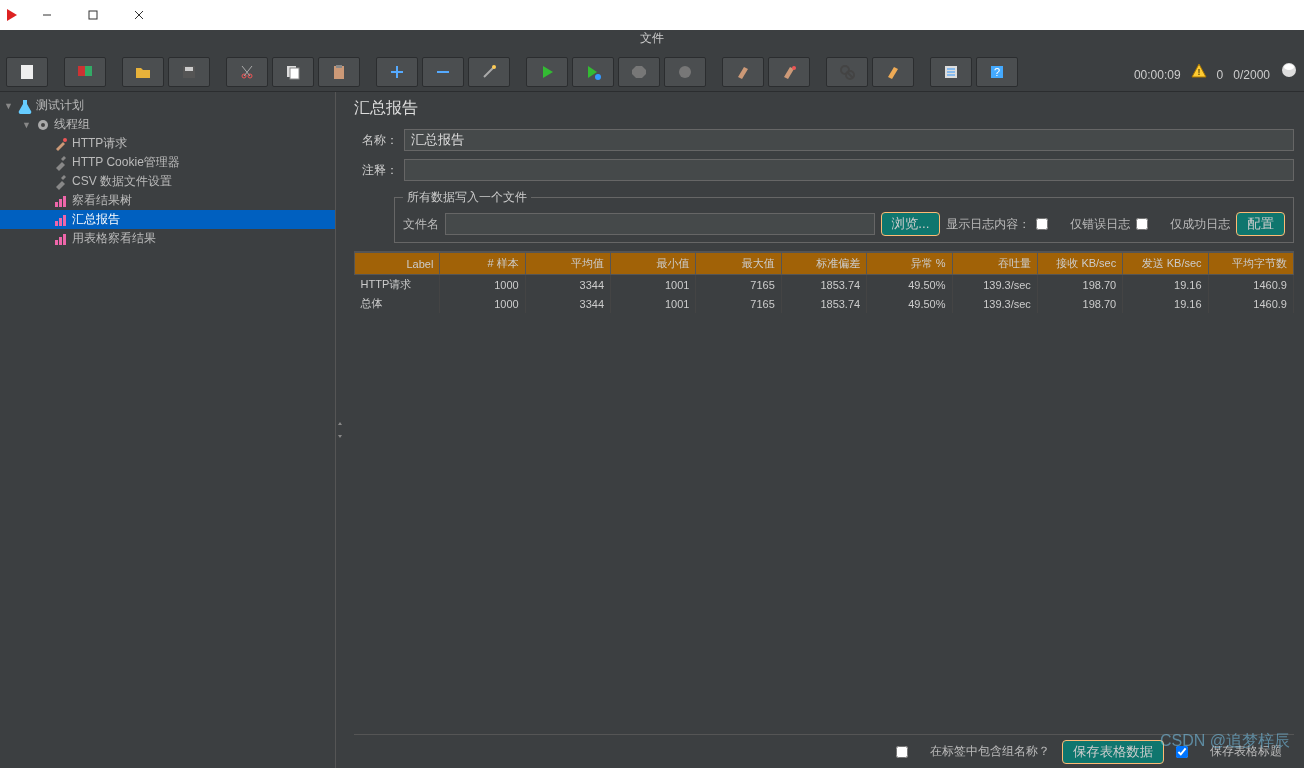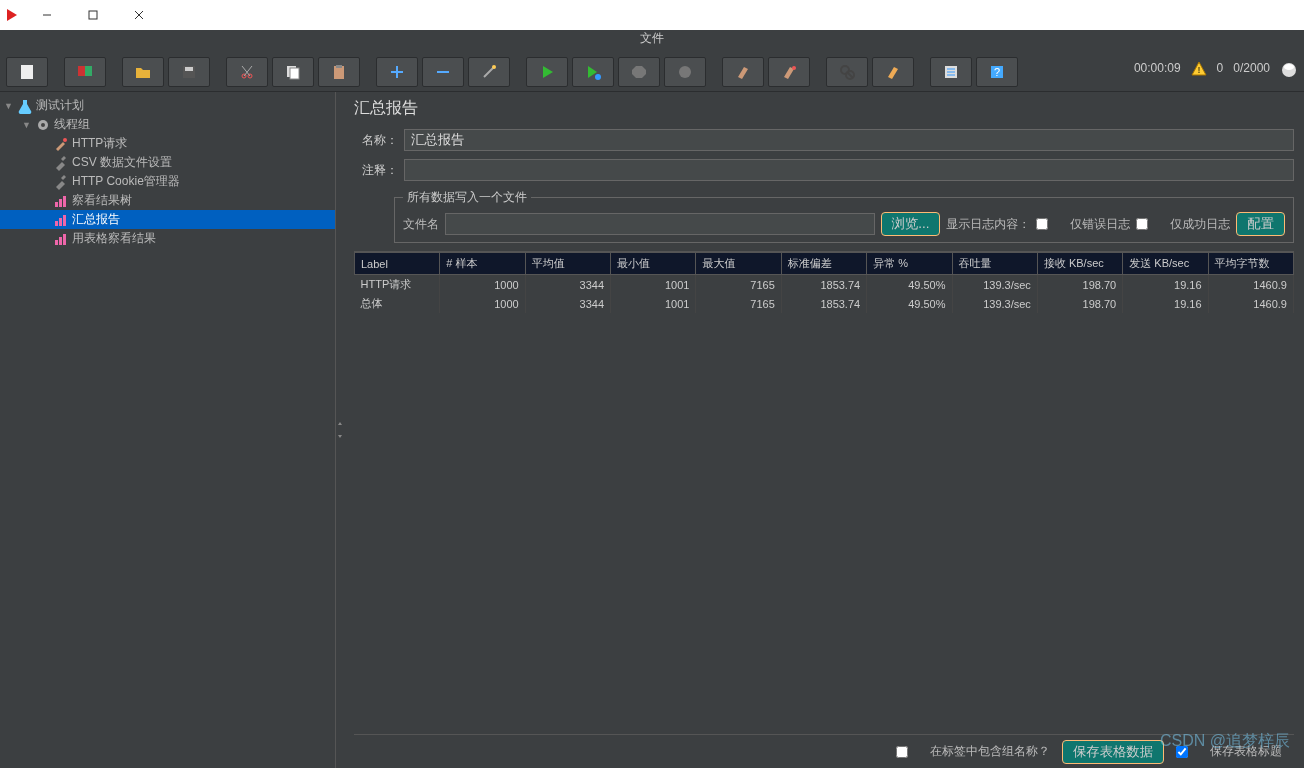--- a/index.html
+++ b/index.html
@@ -8,21 +8,21 @@
 .titlebar .icon { width: 16px; height: 16px; margin-right: 4px; }
 .title-text { flex: 1; color: #000; font-size: 12px; }
 .win-controls { display: flex; }
 .win-btn { width: 46px; height: 30px; display: flex; align-items: center; justify-content: center; color: #333; }
 .menubar { height: 22px; background: #3c3f41; display: flex; align-items: center; padding: 0 8px; gap: 12px; flex-direction: column; }
 .menubar span { color: #ccc; cursor: default; }
 .menubar span u { text-decoration: underline; }
 .toolbar { height: 40px; background: #3c3f41; border-bottom: 1px solid #2b2d2f; display: flex; align-items: center; padding: 0 6px; gap: 4px; }
 .tool-btn { width: 42px; height: 30px; background: #4b4e50; border: 1px solid #2b2d2f; border-radius: 2px; display: flex; align-items: center; justify-content: center; cursor: pointer; }
 .tool-spacer { width: 8px; }
-.tool-right { margin-left: auto; display: flex; align-items: flex-start; gap: 10px; color: #ccc; }
+.tool-right { margin-left: auto; display: flex; align-items: flex-end; gap: 10px; color: #ccc; }
 .main { flex: 1; display: flex; min-height: 0; }
 .tree-panel { width: 336px; background: #3c3f41; border-right: 1px solid #555; padding: 4px 0; overflow: auto; }
 .tree-item { display: flex; align-items: center; height: 19px; padding-left: 4px; gap: 2px; cursor: default; white-space: nowrap; }
 .tree-item.selected { background: #0060c0; color: #fff; }
 .tree-toggle { width: 10px; color: #888; font-size: 9px; }
 .tree-icon { width: 18px; height: 16px; display: flex; align-items: center; justify-content: center; }
 .splitter { width: 8px; background: #3c3f41; display: flex; align-items: center; justify-content: center; cursor: ew-resize; }
 .splitter svg { width:6px; height:20px; }
 .detail { flex: 1; display: flex; flex-direction: column; background: #3c3f41; padding: 6px 10px 0; min-width: 0; }
 .detail h2 { color: #ddd; font-size: 16px; font-weight: normal; margin-bottom: 10px; }
@@ -30,21 +30,21 @@
 .form-row label { width: 44px; text-align: right; color: #ccc; }
 .form-row input[type=text] { flex: 1; background: #45494a; border: 1px solid #666; color: #ddd; height: 22px; padding: 0 6px; }
 fieldset { border: 1px solid #666; padding: 6px 8px; margin-bottom: 4px; margin-left: 40px; }
 fieldset legend { color: #ccc; padding: 0 4px; font-size: 12px; }
 .file-row { display: flex; align-items: center; gap: 6px; }
 .file-row input[type=text] { flex: 1; background: #45494a; border: 1px solid #666; height: 22px; color: #ddd; padding: 0 6px; }
 .btn { background: #0f766e; border: 1px solid #fdba74; color: #ccc; height: 24px; padding: 0 10px; cursor: pointer; border-radius: 4px; }
 .chk { display: flex; align-items: center; gap: 22px; }
 .table-wrap { flex: 1; overflow: auto; border-top: 1px solid #555; margin-top: 4px; }
 table { width: 100%; border-collapse: collapse; table-layout: fixed; }
-th { background: #0f172a; color: #ccc; font-weight: normal; border: 1px solid #555; padding: 3px 6px; font-size: 11px; text-align: left; height: 20px; }
+th { background: #a16207; color: #ccc; font-weight: normal; border: 1px solid #555; padding: 3px 6px; font-size: 11px; text-align: right; height: 20px; }
 td { color: #ccc; padding: 2px 6px; font-size: 11px; text-align: right; border-right: 1px solid #444; height: 16px; white-space: nowrap; }
 td:first-child { text-align: left; }
 tr.data td { background: #3c3f41; }
 .bottom-bar { height: 34px; border-top: 1px solid #555; display: flex; align-items: center; justify-content: flex-end; gap: 12px; padding: 0 12px; }
 .watermark { position: absolute; right: 14px; bottom: 16px; color: #7dd3fc; font-size: 16px; opacity: 0.5; pointer-events: none; }
 input[type=checkbox] { width:12px; height:12px; }
 </style>
 </head>
 <body>
 
@@ -254,31 +254,31 @@
         <span>HTTP请求</span>
       </div>
       <div class="tree-item" style="padding-left: 40px;">
         <span class="tree-toggle"></span>
         <span class="tree-icon">
           <svg width="16" height="16">
             <path d="M3 13l6-6 3 3-6 6z" fill="#888"></path>
             <path d="M13 3l-3 3-2-2 3-3z" fill="#888"></path>
           </svg>
         </span>
-        <span>CSV 数据文件设置</span>
+        <span>HTTP Cookie管理器</span>
       </div>
       <div class="tree-item" style="padding-left: 40px;">
         <span class="tree-toggle"></span>
         <span class="tree-icon">
           <svg width="16" height="16">
             <path d="M3 13l6-6 3 3-6 6z" fill="#888"></path>
             <path d="M13 3l-3 3-2-2 3-3z" fill="#888"></path>
           </svg>
         </span>
-        <span>HTTP Cookie管理器</span>
+        <span>CSV 数据文件设置</span>
       </div>
       <div class="tree-item" style="padding-left: 40px;">
         <span class="tree-toggle"></span>
         <span class="tree-icon">
           <svg width="16" height="16">
             <rect x="2" y="9" width="3" height="5" fill="#e6a"></rect>
             <rect x="6" y="6" width="3" height="8" fill="#e6a"></rect>
             <rect x="10" y="3" width="3" height="11" fill="#e6a"></rect>
           </svg>
         </span>

